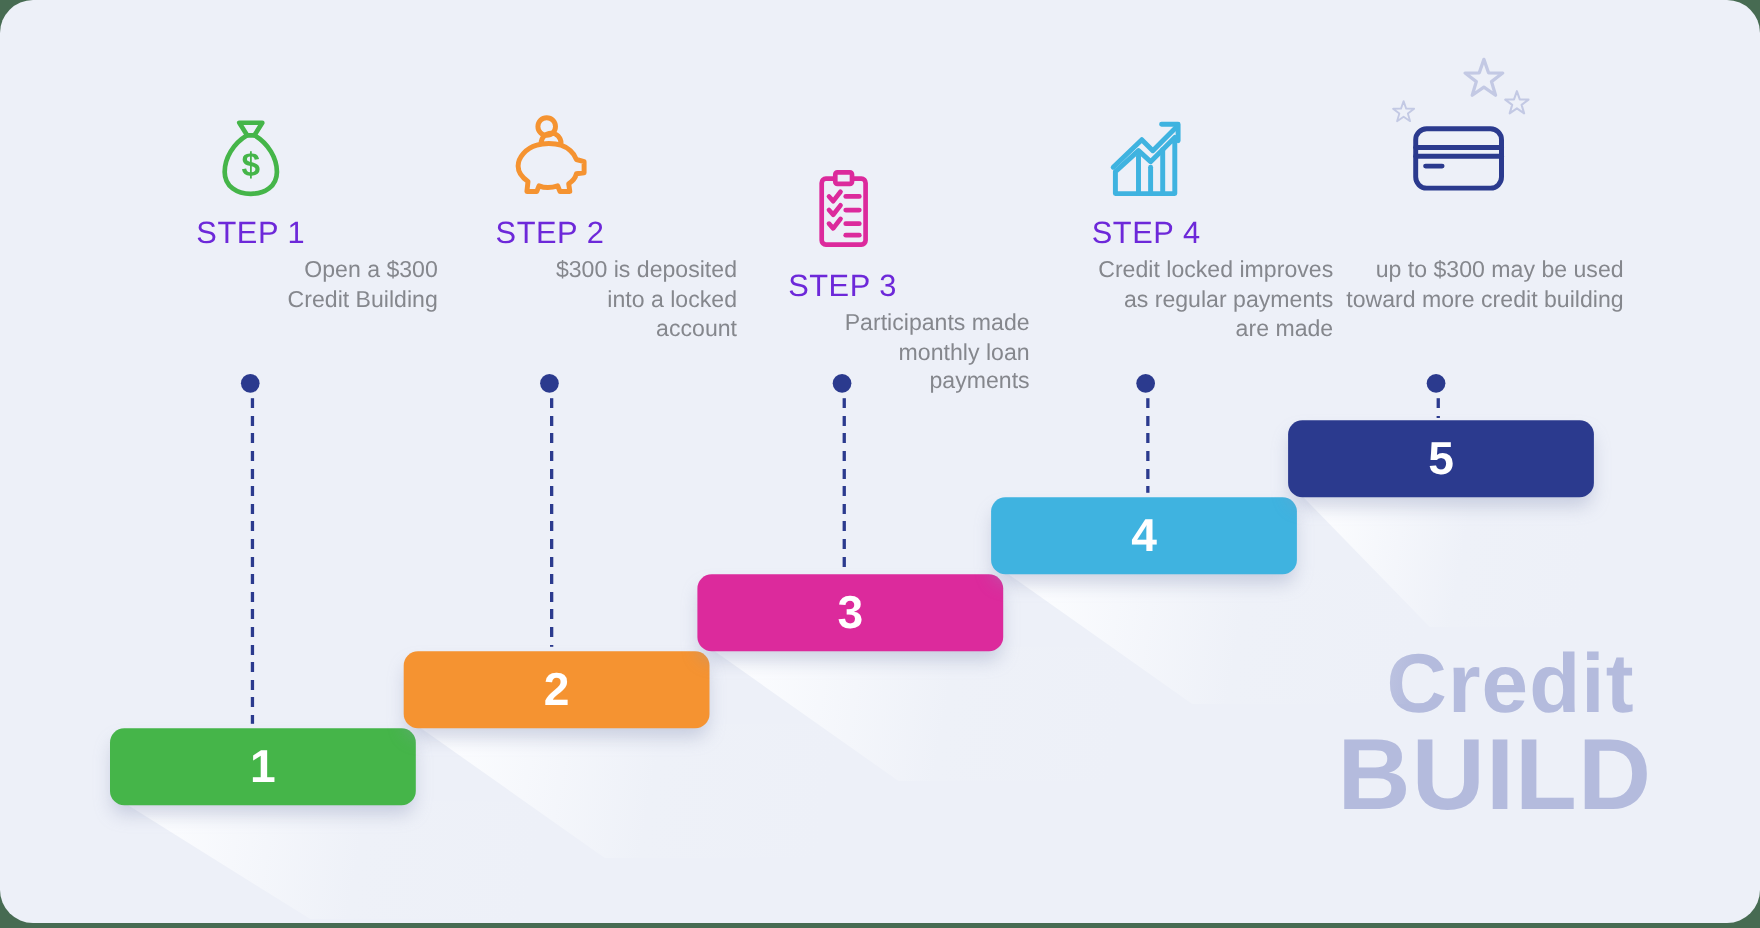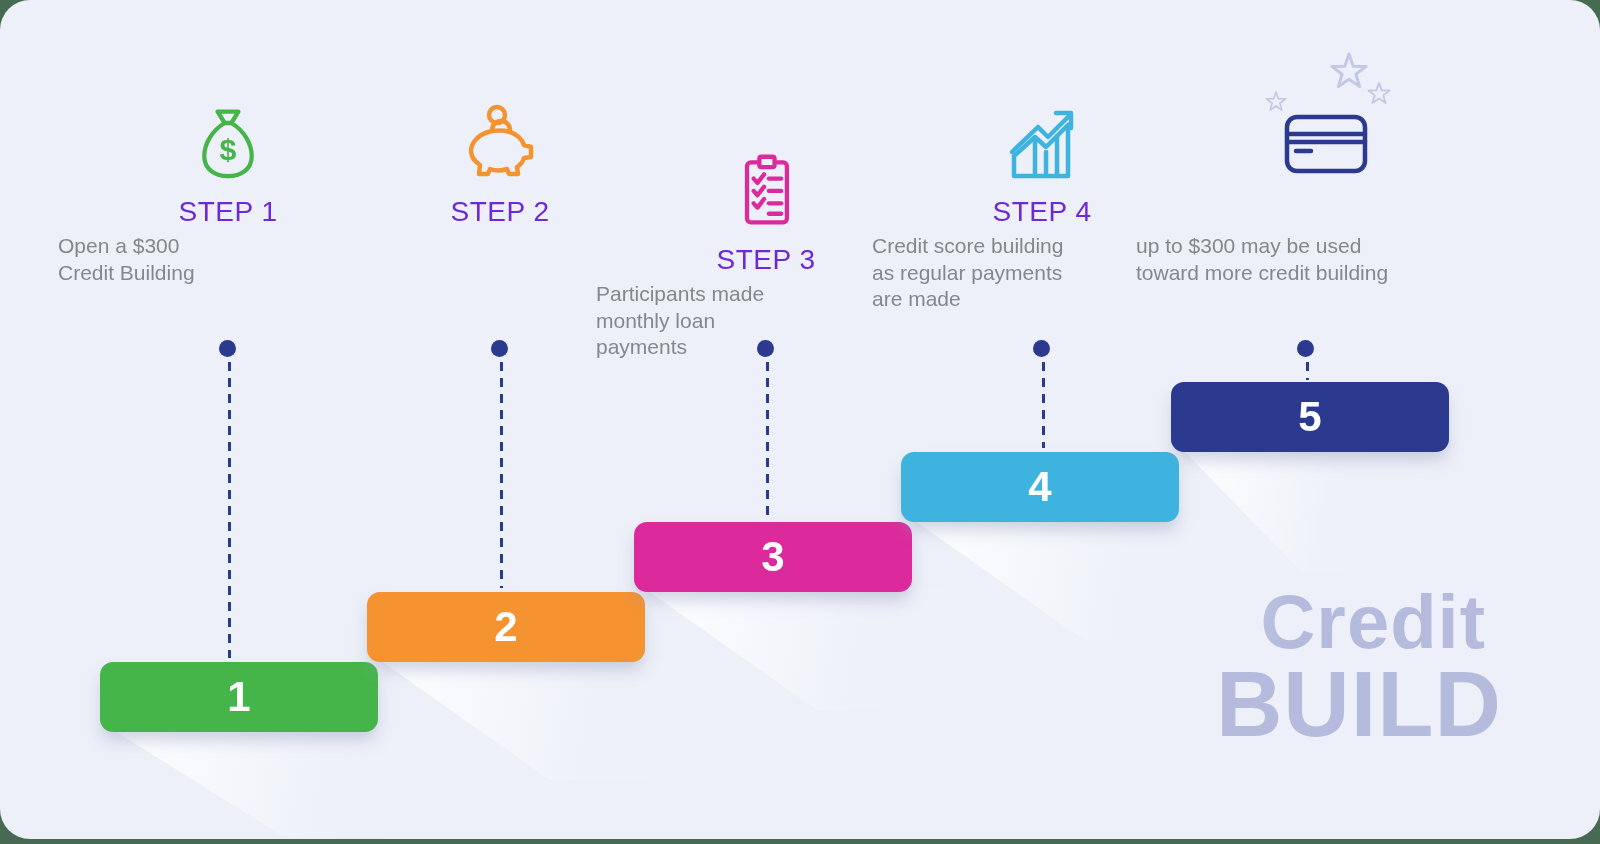--- a/index.html
+++ b/index.html
@@ -21,21 +21,21 @@
   .col-4{left:872px;} .col-5{left:1136px;}
   .icon-wrap{position:absolute;top:98px;left:0;width:340px;height:88px;
     display:flex;justify-content:center;align-items:center;}
   .step-heading{
     position:absolute;top:196px;left:0;width:340px;
     text-align:center;font-size:28px;font-weight:400;
     color:#6d28d9;letter-spacing:.5px;
   }
   .step-desc{
     position:absolute;top:233px;left:0;width:340px;
-    text-align:left;font-size:21px;line-height:26.5px;color:#85878d;
+    text-align:right;font-size:21px;line-height:26.5px;color:#85878d;
   }
   
   .dot{
     position:absolute;width:17px;height:17px;border-radius:50%;
     background:#2b3a8e;top:340px;
   }
   .dash-line{
     position:absolute;width:3px;top:362px;
     background:repeating-linear-gradient(to bottom,#2b3a8e 0 9px,transparent 9px 16px);
   }
@@ -106,20 +106,25 @@
     <div class="icon-wrap">
       <svg class="icon" width="80" height="80" viewBox="0 0 80 80">
         <g fill="none" stroke="#f59331" stroke-width="4.5" stroke-linecap="round" stroke-linejoin="round">
           <circle cx="37" cy="13" r="8"></circle>
           <path d="M32 28 A 9 9 0 0 1 50 28"></path>
           <path d="M50 30 C56 32 62 37 64 43 L71 45 V55 L64 56 C63 60 60 63 57 65 L58 72 H49 L47 67 C41 69 35 69 30 67 L28 72 H19 L20 63 C14 59 11 54 11 49 C11 41 18 33 28 30 C34 28 44 28 50 30 Z"></path>
         </g>
       </svg>
     </div>
     <div class="step-heading">STEP 2</div>
+    <div class="step-desc">
+      <div>$300 is deposited</div>
+      <div>into a locked</div>
+      <div>account</div>
+    </div>
   </div>
 
   <div class="col col-3">
     <div class="icon-wrap">
       <svg class="icon" width="76" height="80" viewBox="0 0 80 80">
         <g fill="none" stroke="#dc2a9c" stroke-width="4.5" stroke-linecap="round" stroke-linejoin="round">
           <rect x="20" y="11" width="42" height="63" rx="4"></rect>
           <rect x="33" y="5" width="16" height="11" rx="2" fill="#edf0f8"></rect>
           <path d="M27 28 l4 4.5 l7 -9"></path>
             <path d="M43 28 H56"></path>
@@ -147,21 +152,21 @@
           <path d="M35 40 V74"></path>
           <path d="M46 50 V74"></path>
           <path d="M57 34 V74"></path>
           <path d="M12 50 L38 25 L48 35 L70 13"></path>
           <path d="M56 11 H71 V26"></path>
         </g>
       </svg>
     </div>
     <div class="step-heading">STEP 4</div>
     <div class="step-desc">
-      <div>Credit score building</div>
+      <div>Credit locked improves</div>
       <div>as regular payments</div>
       <div>are made</div>
     </div>
   </div>
 
   <div class="col col-5">
     <svg class="icon-overlay" viewBox="0 0 340 150">
       <g fill="none" stroke="#c3c9e4" stroke-width="3" stroke-linejoin="round">
         <path transform="translate(213,42)" d="M0,-18 L4.2,-5.8 L17.1,-5.6 L6.9,2.2 L10.6,14.6 L0,7.2 L-10.6,14.6 L-6.9,2.2 L-17.1,-5.6 L-4.2,-5.8 Z"></path>
         <path transform="translate(243,64) scale(0.62)" d="M0,-18 L4.2,-5.8 L17.1,-5.6 L6.9,2.2 L10.6,14.6 L0,7.2 L-10.6,14.6 L-6.9,2.2 L-17.1,-5.6 L-4.2,-5.8 Z"></path>

